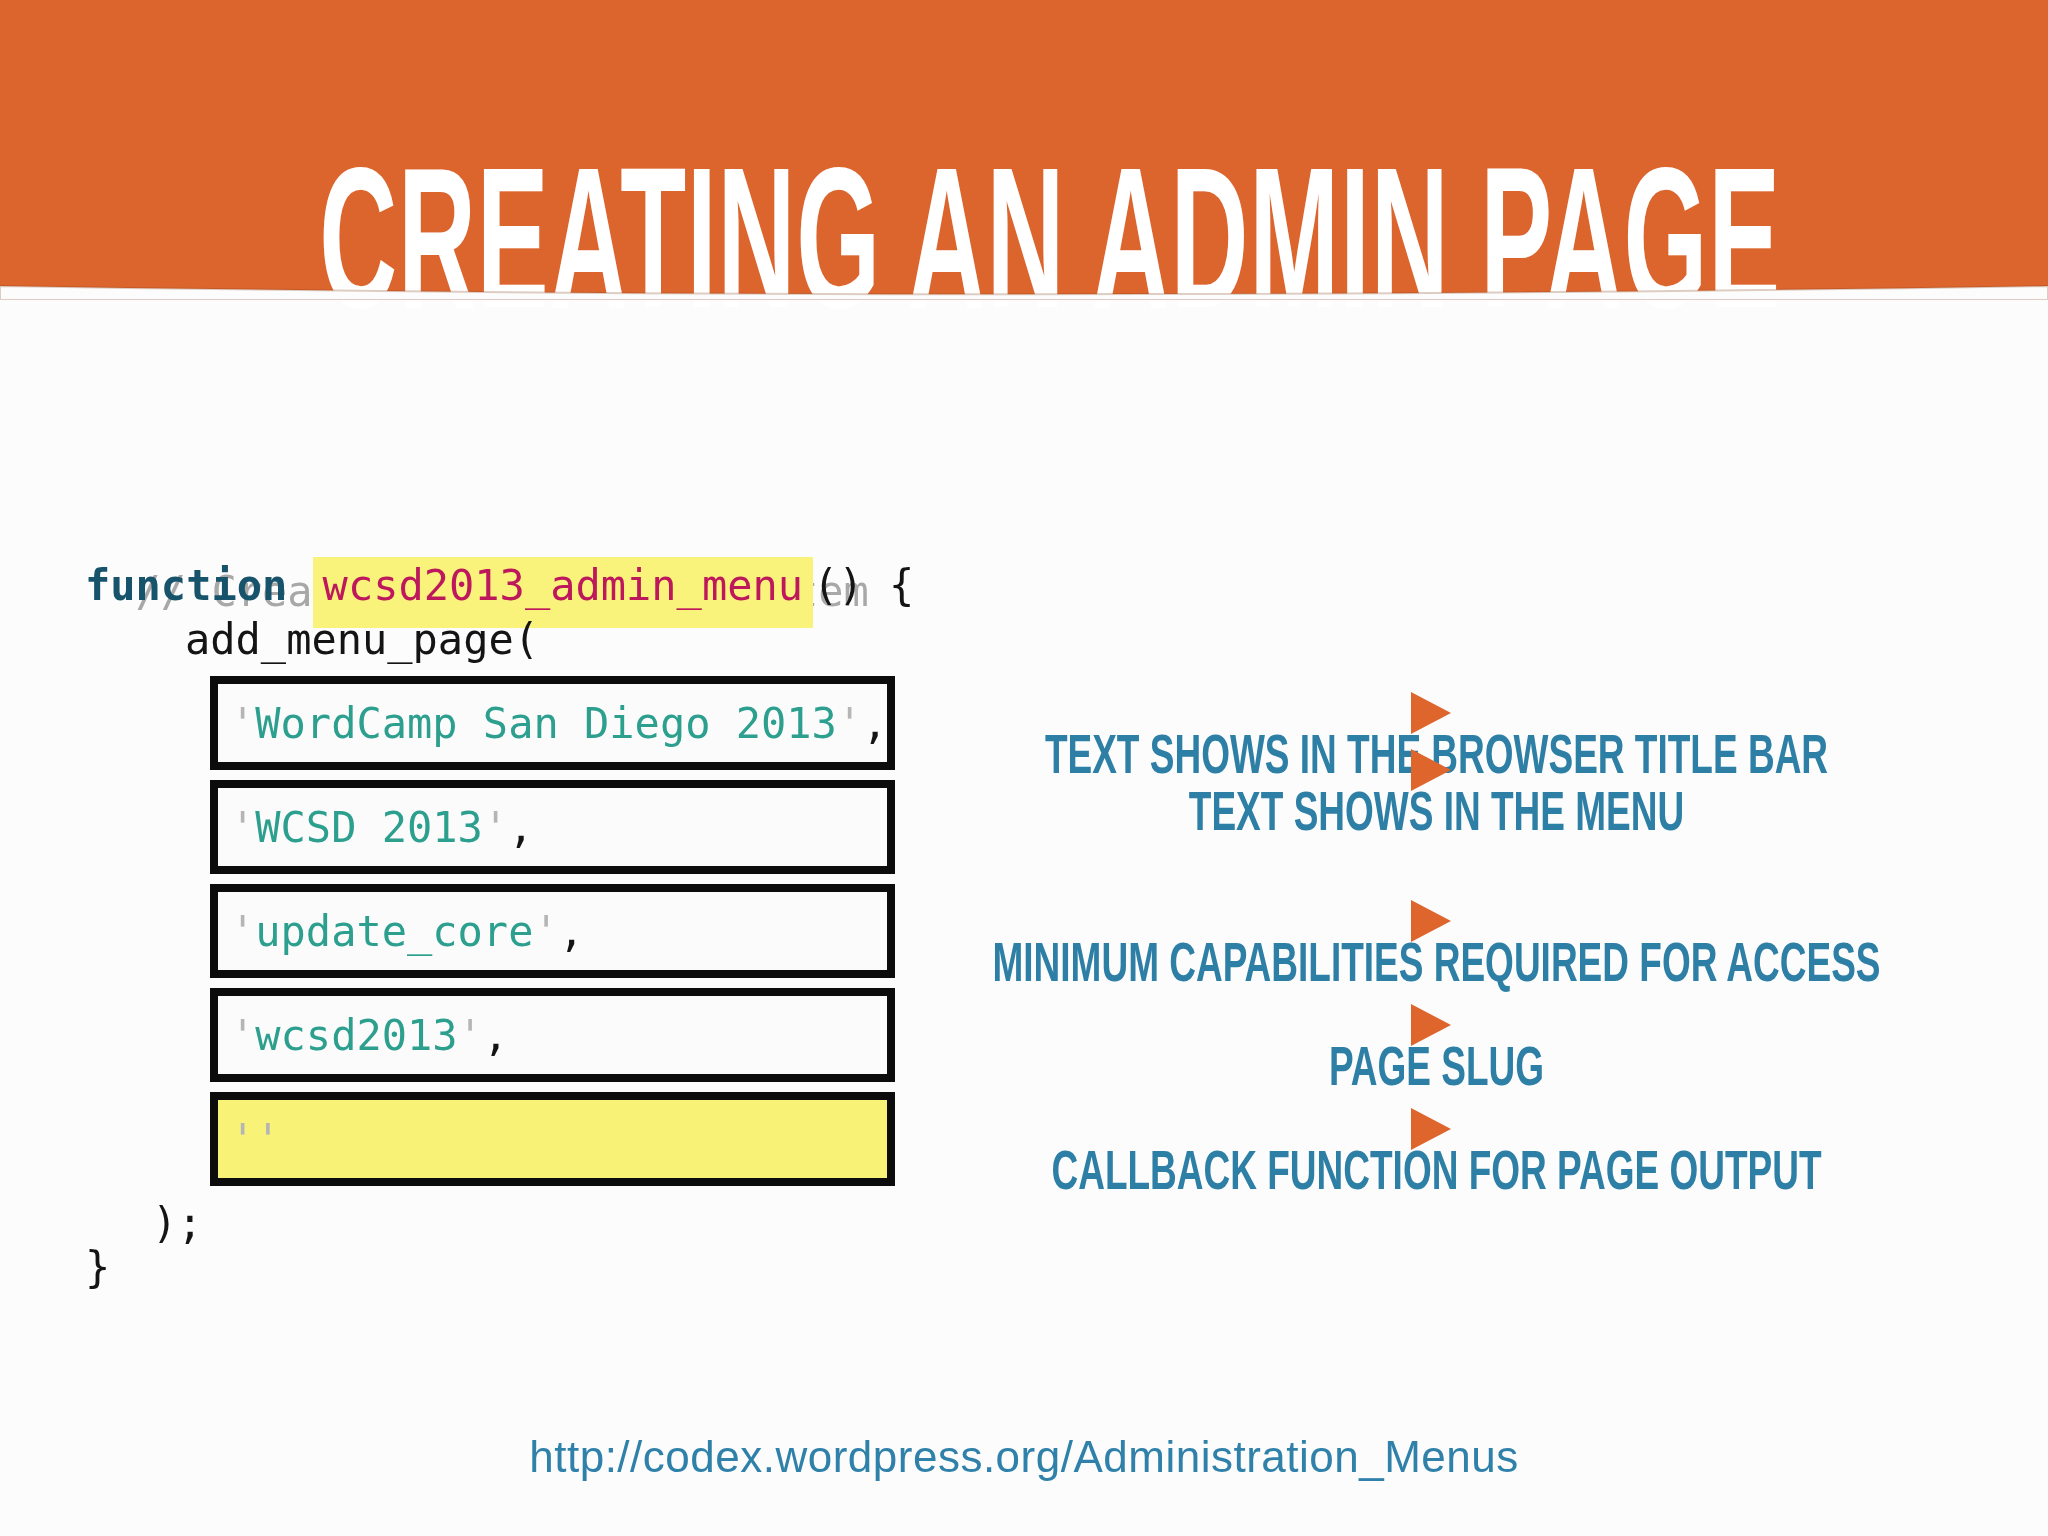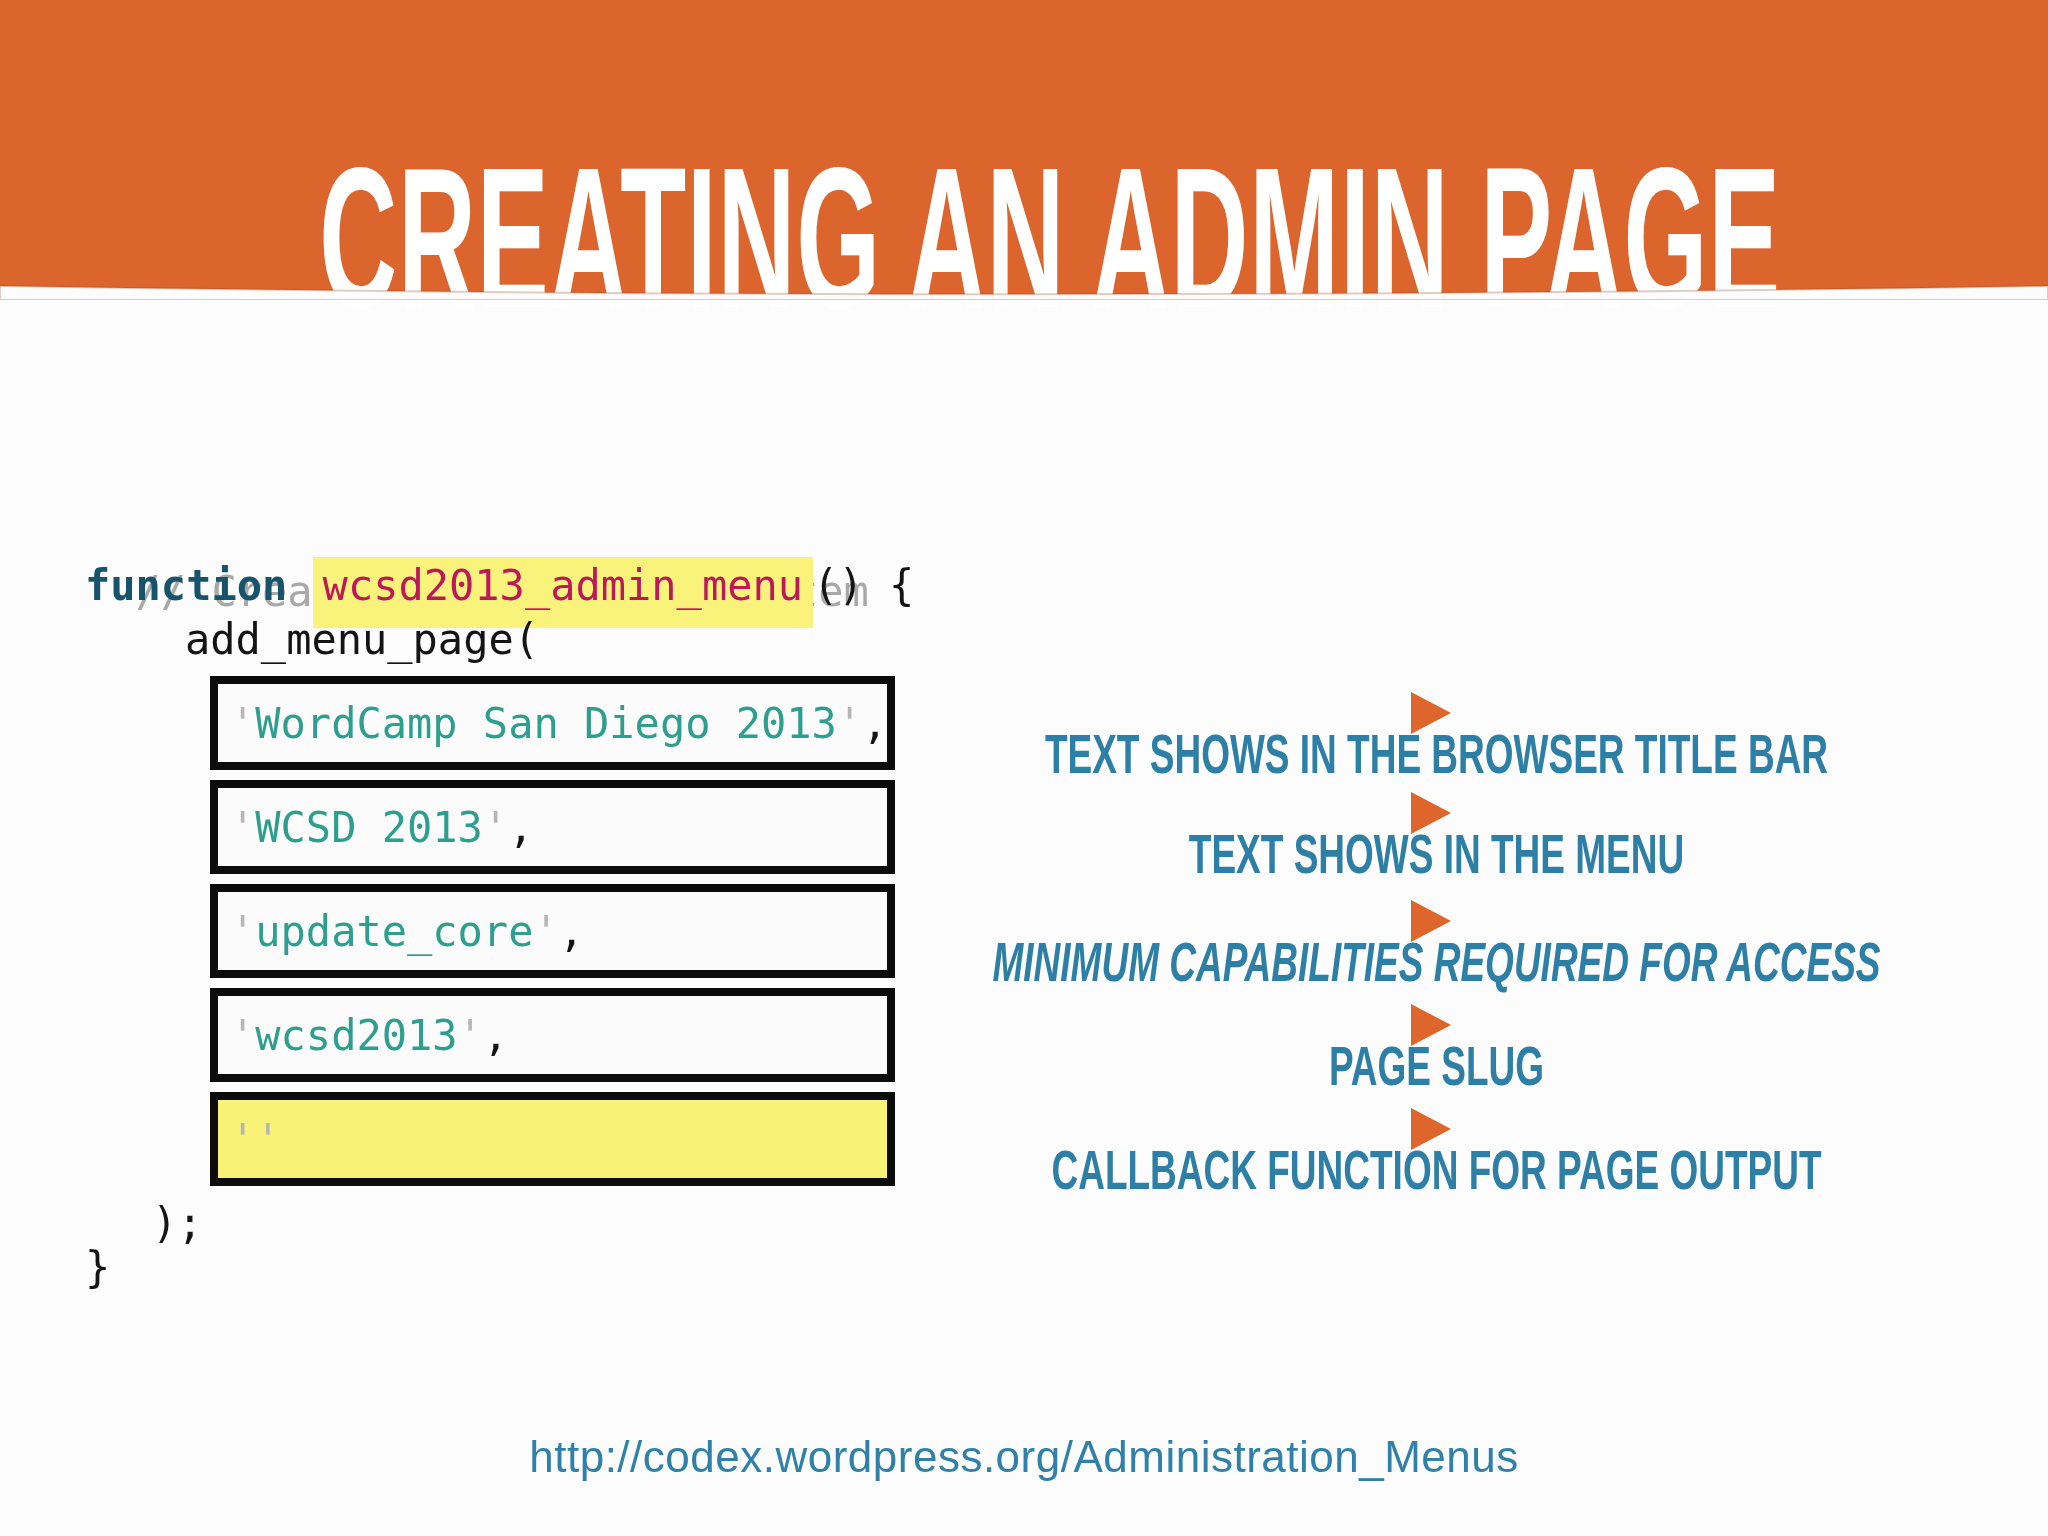--- a/index.html
+++ b/index.html
@@ -43,21 +43,21 @@
   .param-box.highlighted{background:#f8f276;}
   .pb-1{top:676px;} .pb-2{top:780px;} .pb-3{top:884px;} .pb-4{top:988px;} .pb-5{top:1092px;}
   .q{color:#b5b5b5;}
   .str{color:#2d9f8e;}
   .comma{color:#141414;}
   
   .ann-row{
     position:absolute;left:905px;right:80px;height:62px;
     display:flex;align-items:center;z-index:4;flex-direction:column;
   }
-  .ar-1{top:692px;} .ar-2{top:792px;} .ar-3{top:900px;font-style:italic;} .ar-4{top:1004px;} .ar-5{top:1108px;}
+  .ar-1{top:692px;} .ar-2{top:749px;} .ar-3{top:900px;} .ar-4{top:1004px;} .ar-5{top:1108px;}
   .arrow{flex:1;display:flex;align-items:center;margin-right:12px;}
   .shaft{flex:1;height:11px;background:#de662d;}
   .head{width:0;height:0;border-left:40px solid #de662d;
     border-top:21px solid transparent;border-bottom:21px solid transparent;}
   .ann-label{
     font-weight:700;font-size:37px;color:#2e7fa6;white-space:nowrap;
     transform:scaleY(1.5);transform-origin:center center;letter-spacing:0;
   }
   
   .footer{

